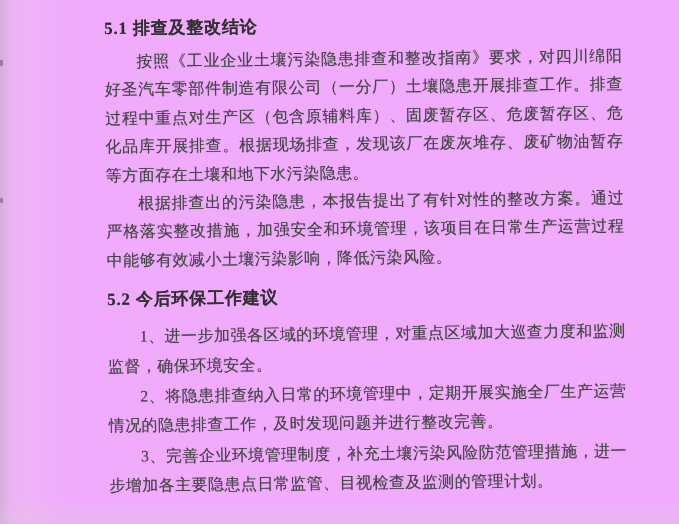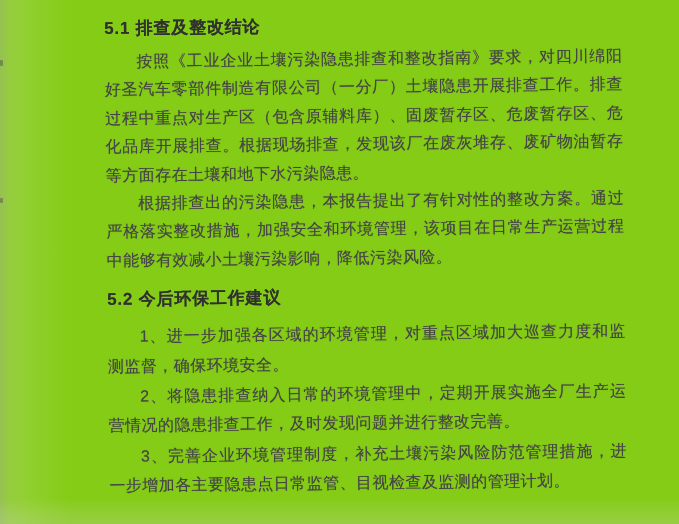--- a/index.html
+++ b/index.html
@@ -4,22 +4,22 @@
 <style>
   html, body {
     margin: 0;
     padding: 0;
   }
   .page {
     position: relative;
     width: 679px;
     height: 524px;
     overflow: hidden;
-    background: #84cc16;
-    font-family: Liberation Sans, sans-serif;
+    background: #f0abfc;
+    font-family: Liberation Serif, serif;
   }
   
   .scan-shade-left {
     position: absolute;
     left: 0; top: 0; bottom: 0;
     width: 70px;
     background: linear-gradient(90deg,
       rgba(176,175,170,0.40) 0px,
       rgba(210,209,204,0.22) 10px,
       rgba(235,234,230,0.12) 28px,

